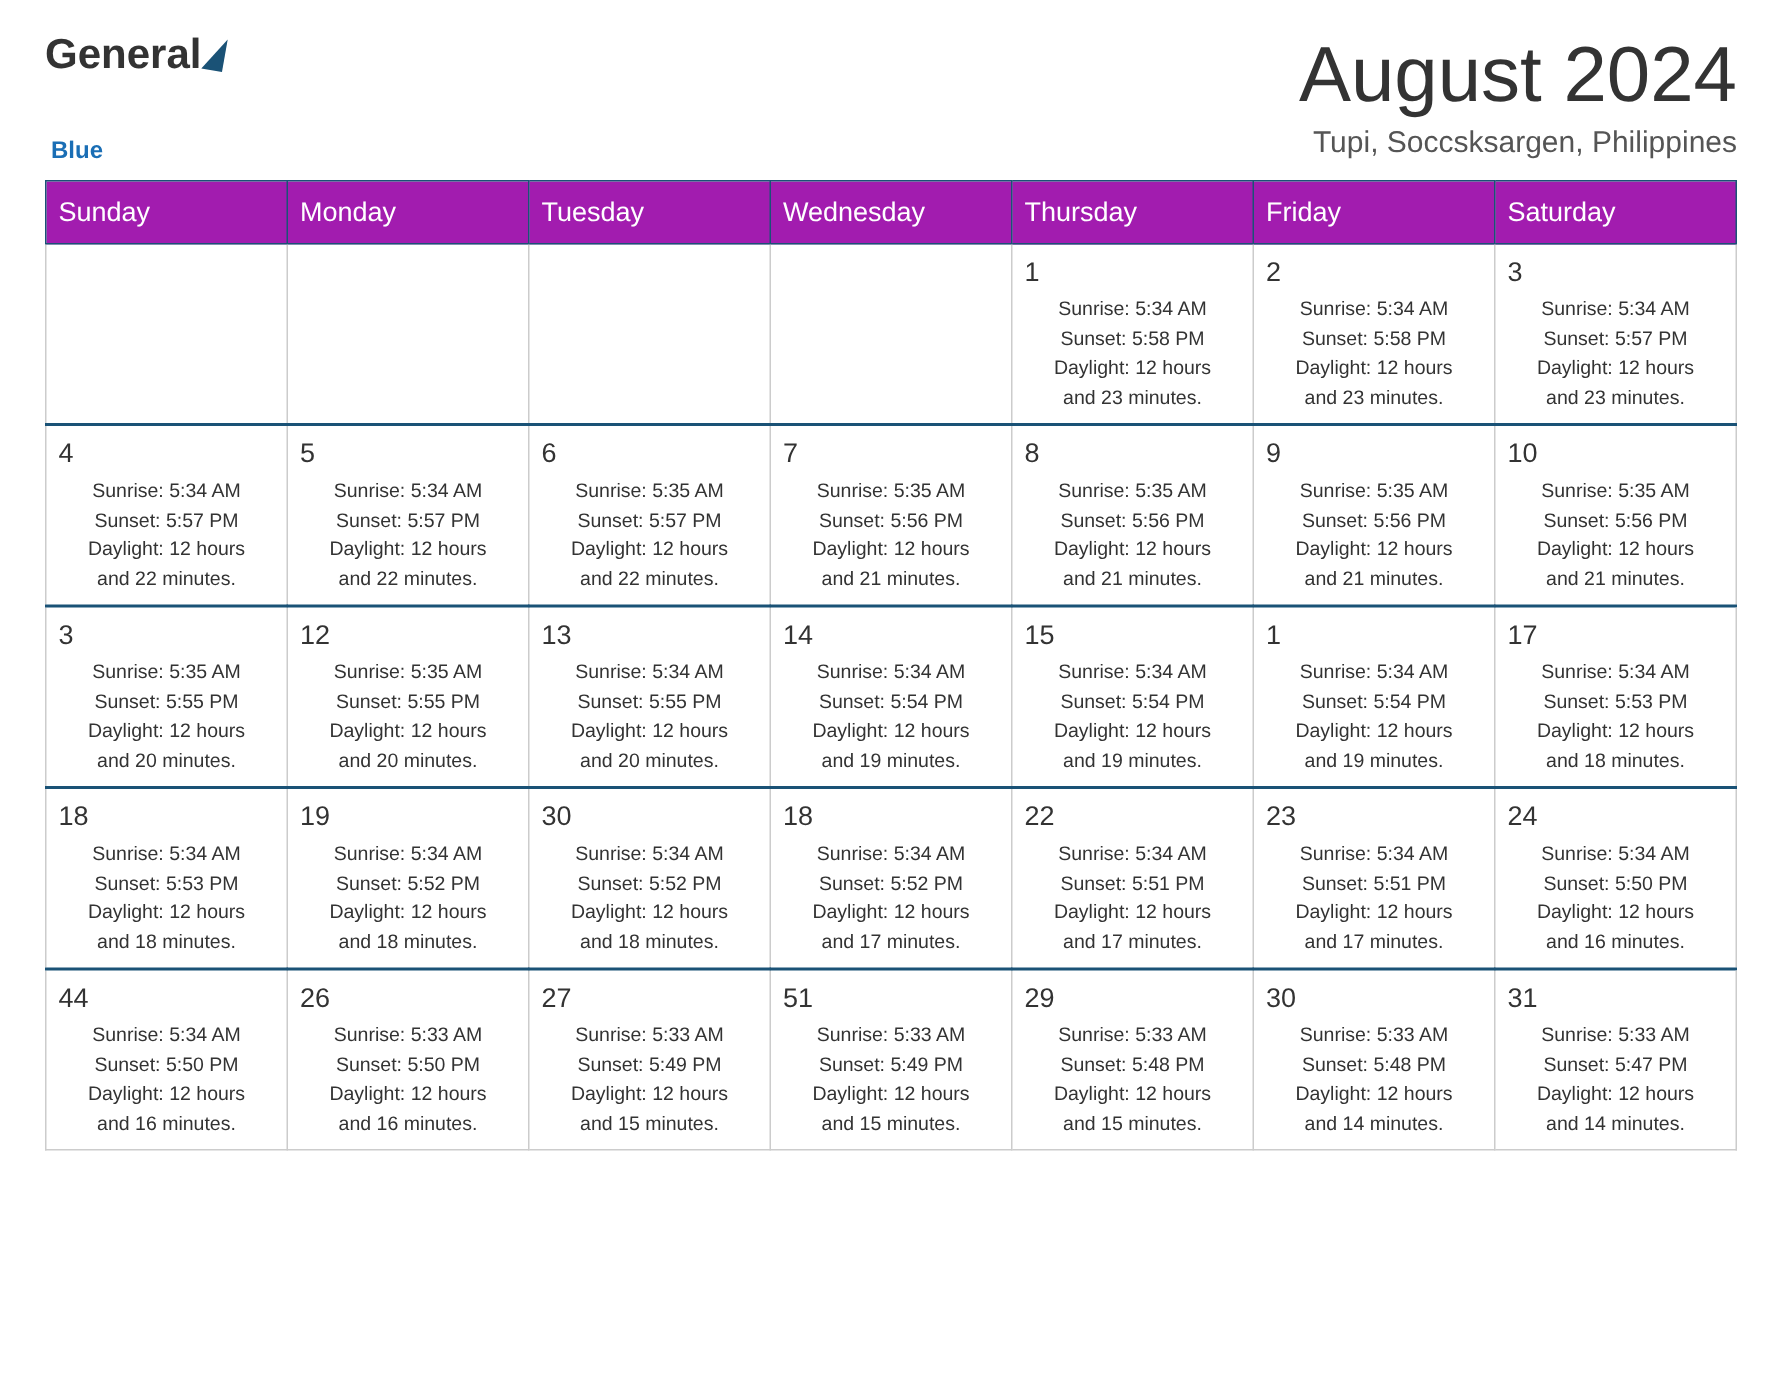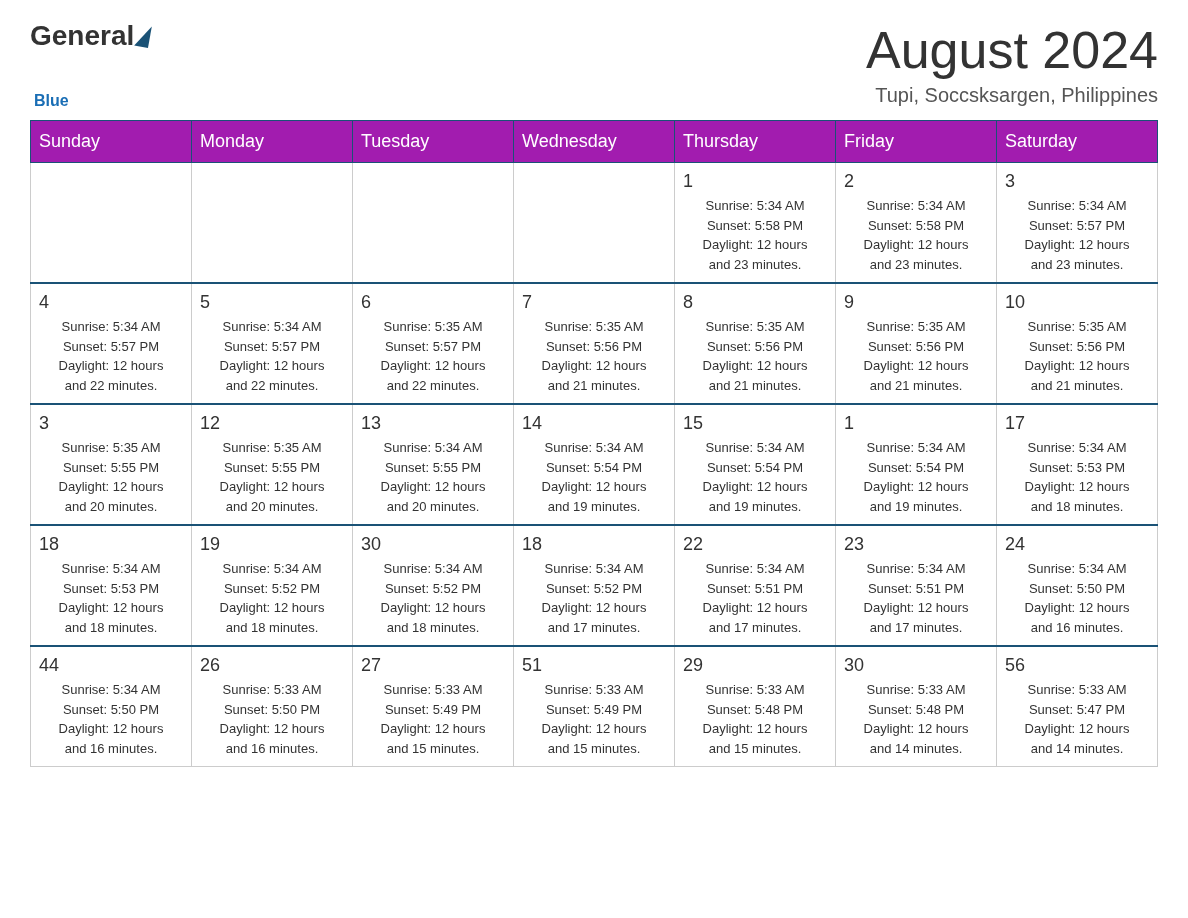--- a/index.html
+++ b/index.html
@@ -255,18 +255,18 @@
         </td>
         <td>
           <span class="day-number">29</span>
           <div class="day-info">Sunrise: 5:33 AM<br>Sunset: 5:48 PM<br>Daylight: 12 hours<br>and 15 minutes.</div>
         </td>
         <td>
           <span class="day-number">30</span>
           <div class="day-info">Sunrise: 5:33 AM<br>Sunset: 5:48 PM<br>Daylight: 12 hours<br>and 14 minutes.</div>
         </td>
         <td>
-          <span class="day-number">56</span>
+          <span class="day-number">31</span>
           <div class="day-info">Sunrise: 5:33 AM<br>Sunset: 5:47 PM<br>Daylight: 12 hours<br>and 14 minutes.</div>
         </td>
       </tr>
     </tbody>
 </table>
 
 </body></html>

